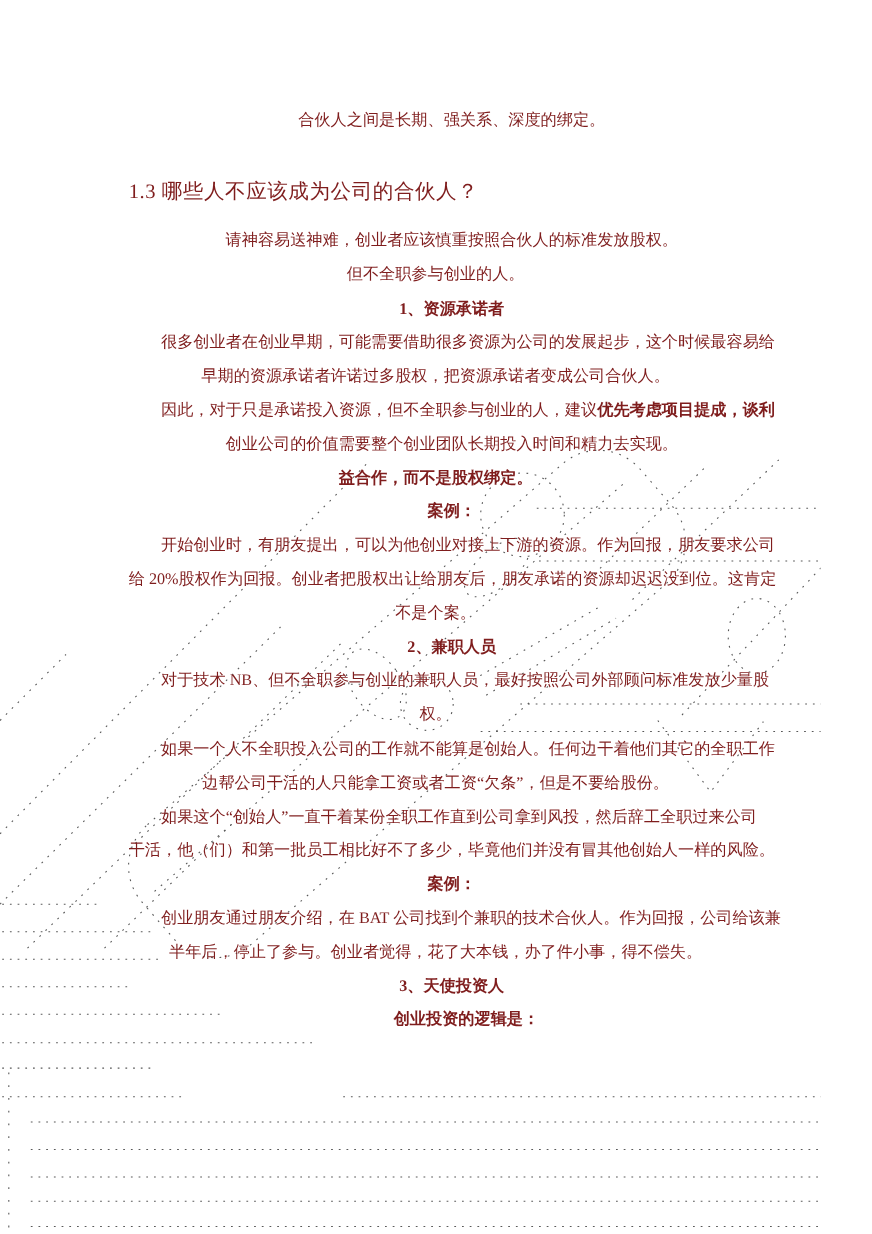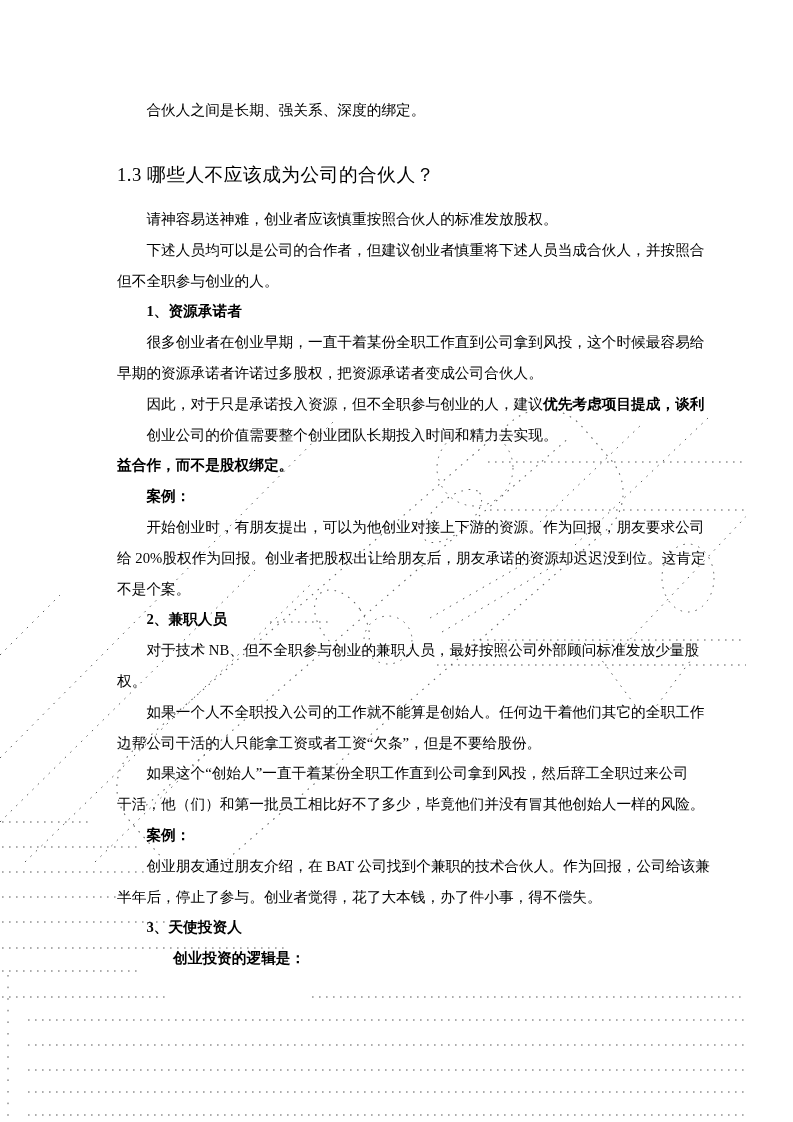--- a/index.html
+++ b/index.html
@@ -1,18 +1,18 @@
 <!DOCTYPE html>
 <html><head>
 <meta charset="utf-8">
 <style>
   html,body{margin:0;padding:0;background:#fff;}
   .page{
     position:relative;width:746px;height:1122px;background:#ffffff;overflow:hidden;
-    font-family:"Liberation Serif","DejaVu Serif",serif;color:#000000;
+    font-family:"Liberation Serif","DejaVu Serif",serif;color:#7f1d1d;text-align:center;
   }
   .wm{position:absolute;left:0;top:0;width:793px;height:1122px;z-index:0;}
   .textlayer{position:absolute;left:0;top:0;width:793px;height:1122px;z-index:1;}
   .intro{
     position:absolute;top:95px;left:117px;width:558px;
     font-size:14.7px;line-height:30.8px;white-space:nowrap;
     text-indent:29.4px;
   }
   .heading{
     position:absolute;top:149px;left:117px;
@@ -90,24 +90,23 @@
         <path d="M598 655 L646 720 L694 656"></path>
       </g>
     </g>
   </svg>
 
   <div class="textlayer">
     <div class="intro">合伙人之间是长期、强关系、深度的绑定。</div>
     <h1 class="heading">1.3 哪些人不应该成为公司的合伙人？</h1>
     <div class="paras" id="paras">
         <div class="line ind-first"><span>请神容易送神难，创业者应该慎重按照合伙人的标准发放股权。</span></div>
-        <div class="line ind-first"><span>下述人员均可以是公司的合作者，但建议创业者慎重将下述人员当成合伙人，并按照合</span></div>
         <div class="line"><span>但不全职参与创业的人。</span></div>
         <div class="line ind-first"><span class="b">1、资源承诺者</span></div>
-        <div class="line ind-first"><span>很多创业者在创业早期，一直干着某份全职工作直到公司拿到风投，这个时候最容易给</span></div>
+        <div class="line ind-first"><span>很多创业者在创业早期，可能需要借助很多资源为公司的发展起步，这个时候最容易给</span></div>
         <div class="line"><span>早期的资源承诺者许诺过多股权，把资源承诺者变成公司合伙人。</span></div>
         <div class="line ind-first"><span>因此，对于只是承诺投入资源，但不全职参与创业的人，建议</span><span class="b">优先考虑项目提成，谈利</span></div>
         <div class="line ind-first"><span>创业公司的价值需要整个创业团队长期投入时间和精力去实现。</span></div>
         <div class="line"><span class="b">益合作，而不是股权绑定。</span></div>
         <div class="line ind-first"><span class="b">案例：</span></div>
         <div class="line ind-first"><span>开始创业时，有朋友提出，可以为他创业对接上下游的资源。作为回报，朋友要求公司</span></div>
         <div class="line"><span>给 20%股权作为回报。创业者把股权出让给朋友后，朋友承诺的资源却迟迟没到位。这肯定</span></div>
         <div class="line"><span>不是个案。</span></div>
         <div class="line ind-first"><span class="b">2、兼职人员</span></div>
         <div class="line ind-first"><span>对于技术 NB、但不全职参与创业的兼职人员，最好按照公司外部顾问标准发放少量股</span></div>

